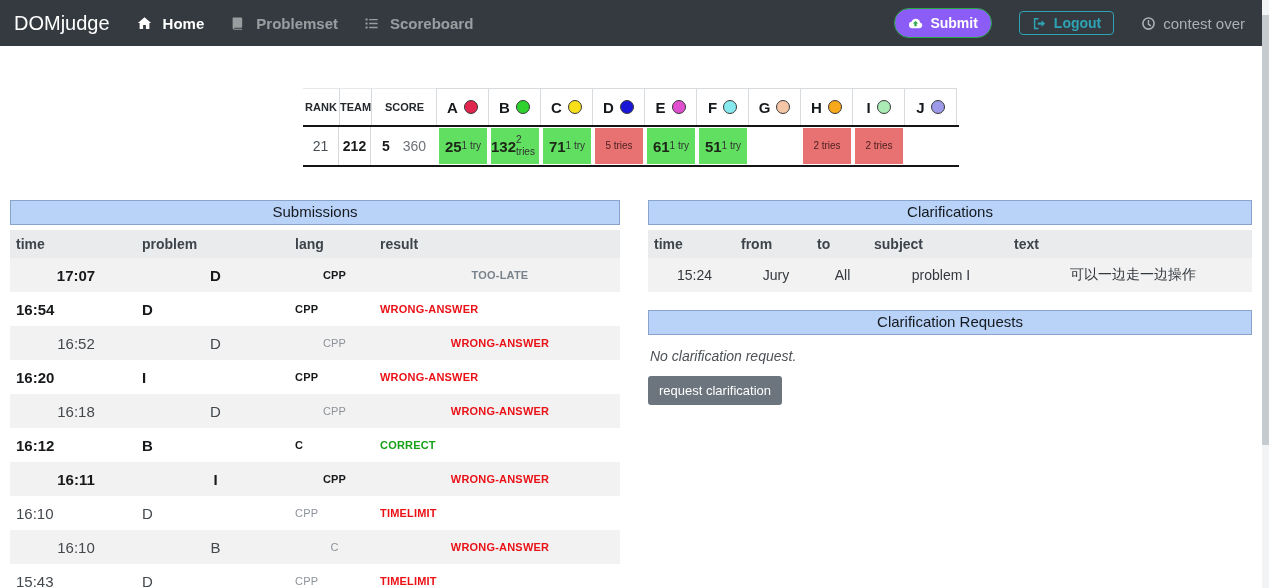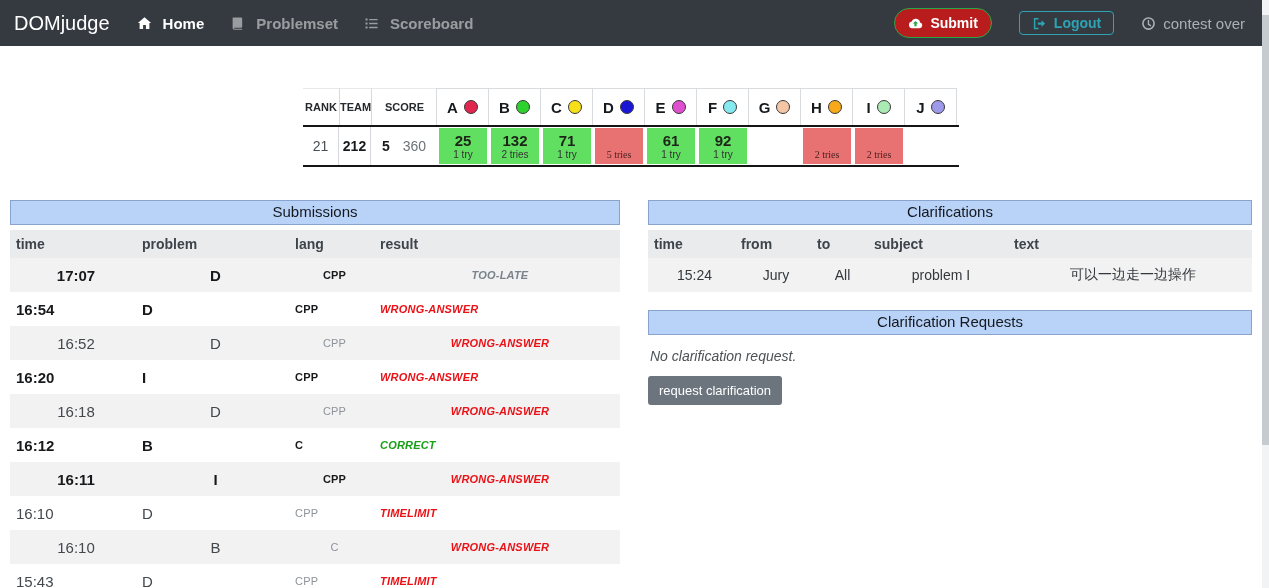--- a/index.html
+++ b/index.html
@@ -43,24 +43,24 @@
   .sb-plain:first-child { border-left:none; }
   .sb-prob { font-size:15px; color:#16191c; border:1px solid #d9dcdf; border-bottom:none; margin-left:-1px; gap:6px; }
   .circle { width:14px; height:14px; border-radius:50%; border:1px solid #3a3a3a; display:inline-block; }
   .sb-dc { height:38px; display:flex; align-items:center; justify-content:center; font-size:14px; }
   .sb-rank { color:#494f55; border-right:1px solid #d5d9dd; }
   .sb-team { font-weight:700; color:#17191b; border-right:1px solid #d5d9dd; }
   .sb-score { gap:13px; }
   .sb-solved { font-weight:700; color:#17191b; }
   .sb-time { color:#6c7278; }
   .sb-cellwrap { padding:1px 2px; }
-  .cellbox { width:100%; height:100%; display:flex; flex-direction:column; align-items:center; justify-content:center; }
+  .cellbox { width:100%; height:100%; display:flex; flex-direction:row; align-items:center; justify-content:center; }
   .cellnum { font-size:15px; font-weight:600; color:#1d2418; min-height:17px; line-height:17px; }
   .celltries { font-size:10px; color:#333; line-height:12px; }
-  .cellbox.incorrect .celltries { color:#4a1d1d;font-family:Liberation Serif, serif; }
+  .cellbox.incorrect .celltries { color:#4a1d1d; }
 
   
   .columns { display:flex; margin-top:33px; padding:0 17px 0 10px; gap:28px; }
   .col-left { width:610px; }
   .col-right { width:604px; }
   .section-bar {
     background:#b9d2f8; border:1px solid #89a4cc; text-align:center;
     font-size:15px; height:25px; line-height:21px; color:#15191e;
   }
   table { border-collapse:collapse; width:100%; margin-top:5px; }
@@ -69,21 +69,21 @@
     height:28px; font-size:14px; padding:0 0 0 6px;
   }
   tbody td { height:34px; padding:0 0 0 6px; font-size:15px; color:#43484d; }
   tbody tr.odd { background:#f2f2f3;text-align:center; }
   tr.clickable { cursor:pointer; }
   .sub-table th:nth-child(1){ width:126px; } .sub-table th:nth-child(2){ width:153px; }
   .sub-table th:nth-child(3){ width:85px; }
   .clar-table th:nth-child(1){ width:87px; } .clar-table th:nth-child(2){ width:76px; }
   .clar-table th:nth-child(3){ width:57px; } .clar-table th:nth-child(4){ width:140px; }
   td.lang { font-size:11px; font-weight:400; color:#8d939a; letter-spacing:.2px; }
-  td.result { font-size:11px; font-weight:700; letter-spacing:.2px;font-style:italic; }
+  td.result { font-size:11px; font-weight:700; letter-spacing:.2px; }
   tr.unread td.time, tr.unread td.problem { font-weight:700; color:#17191b; }
   tr.unread td.lang { font-weight:700; color:#17191b; }
   .clar-table td { font-size:14px; color:#33383d; }
   .clar-req-bar { margin-top:18px; }
   .empty-msg { font-style:italic; color:#4c5257; font-size:14px; margin:13px 0 0 2px; }
   .btn-request {
     margin-top:12px; background:#6c757d; color:#fff; border:none; border-radius:3px;
     padding:7px 11px; font-size:13px; cursor:pointer; font-family:inherit;
   }
 
@@ -118,21 +118,21 @@
           <span class="icon">
             <svg viewBox="0 0 16 16" fill="currentColor">
               <path d="M1.6 2.7h2.2v2.2H1.6zM1.6 6.9h2.2v2.2H1.6zM1.6 11.1h2.2v2.2H1.6zM5.5 3.1h9v1.5h-9zM5.5 7.3h9v1.5h-9zM5.5 11.5h9v1.5h-9z"></path>
             </svg>
           </span>
           <span>Scoreboard</span>
         </li>
       </ul>
   </div>
   <div class="navbar-right">
-    <button class="btn btn-submit" style="background: #b91c1c; border-color: rgb(40, 167, 69); border-radius: 15px;">
+    <button class="btn btn-submit" style="background: #8b5cf6; border-color: rgb(40, 167, 69); border-radius: 15px;">
       <span class="icon">
           <svg viewBox="0 0 16 16">
             <path fill="currentColor" d="M12.9 6.9a4.6 4.6 0 0 0-8.9-1A3.6 3.6 0 0 0 4.1 13h8.2a3.1 3.1 0 0 0 .6-6.1z"></path>
             <path fill="#28a745" d="M8 5.2l2.8 2.9H9.2v2.7H6.8V8.1H5.2z"></path>
           </svg>
         </span>
       <span>Submit</span>
     </button>
     <button class="btn btn-logout" style="color: rgb(46, 163, 180); border-color: rgb(46, 163, 180);">
       <span class="icon">
@@ -232,21 +232,21 @@
         </div>
       </div>
       <div class="sb-dc sb-cellwrap">
         <div class="cellbox correct" style="background: rgb(96, 223, 96);">
           <div class="cellnum">61</div>
           <div class="celltries">1 try</div>
         </div>
       </div>
       <div class="sb-dc sb-cellwrap">
         <div class="cellbox correct" style="background: rgb(96, 223, 96);">
-          <div class="cellnum">92</div>
+          <div class="cellnum">51</div>
           <div class="celltries">1 try</div>
         </div>
       </div>
       <div class="sb-dc sb-cellwrap"></div>
       <div class="sb-dc sb-cellwrap">
         <div class="cellbox incorrect" style="background: rgb(232, 114, 114);">
           <div class="cellnum"></div>
           <div class="celltries">2 tries</div>
         </div>
       </div>

